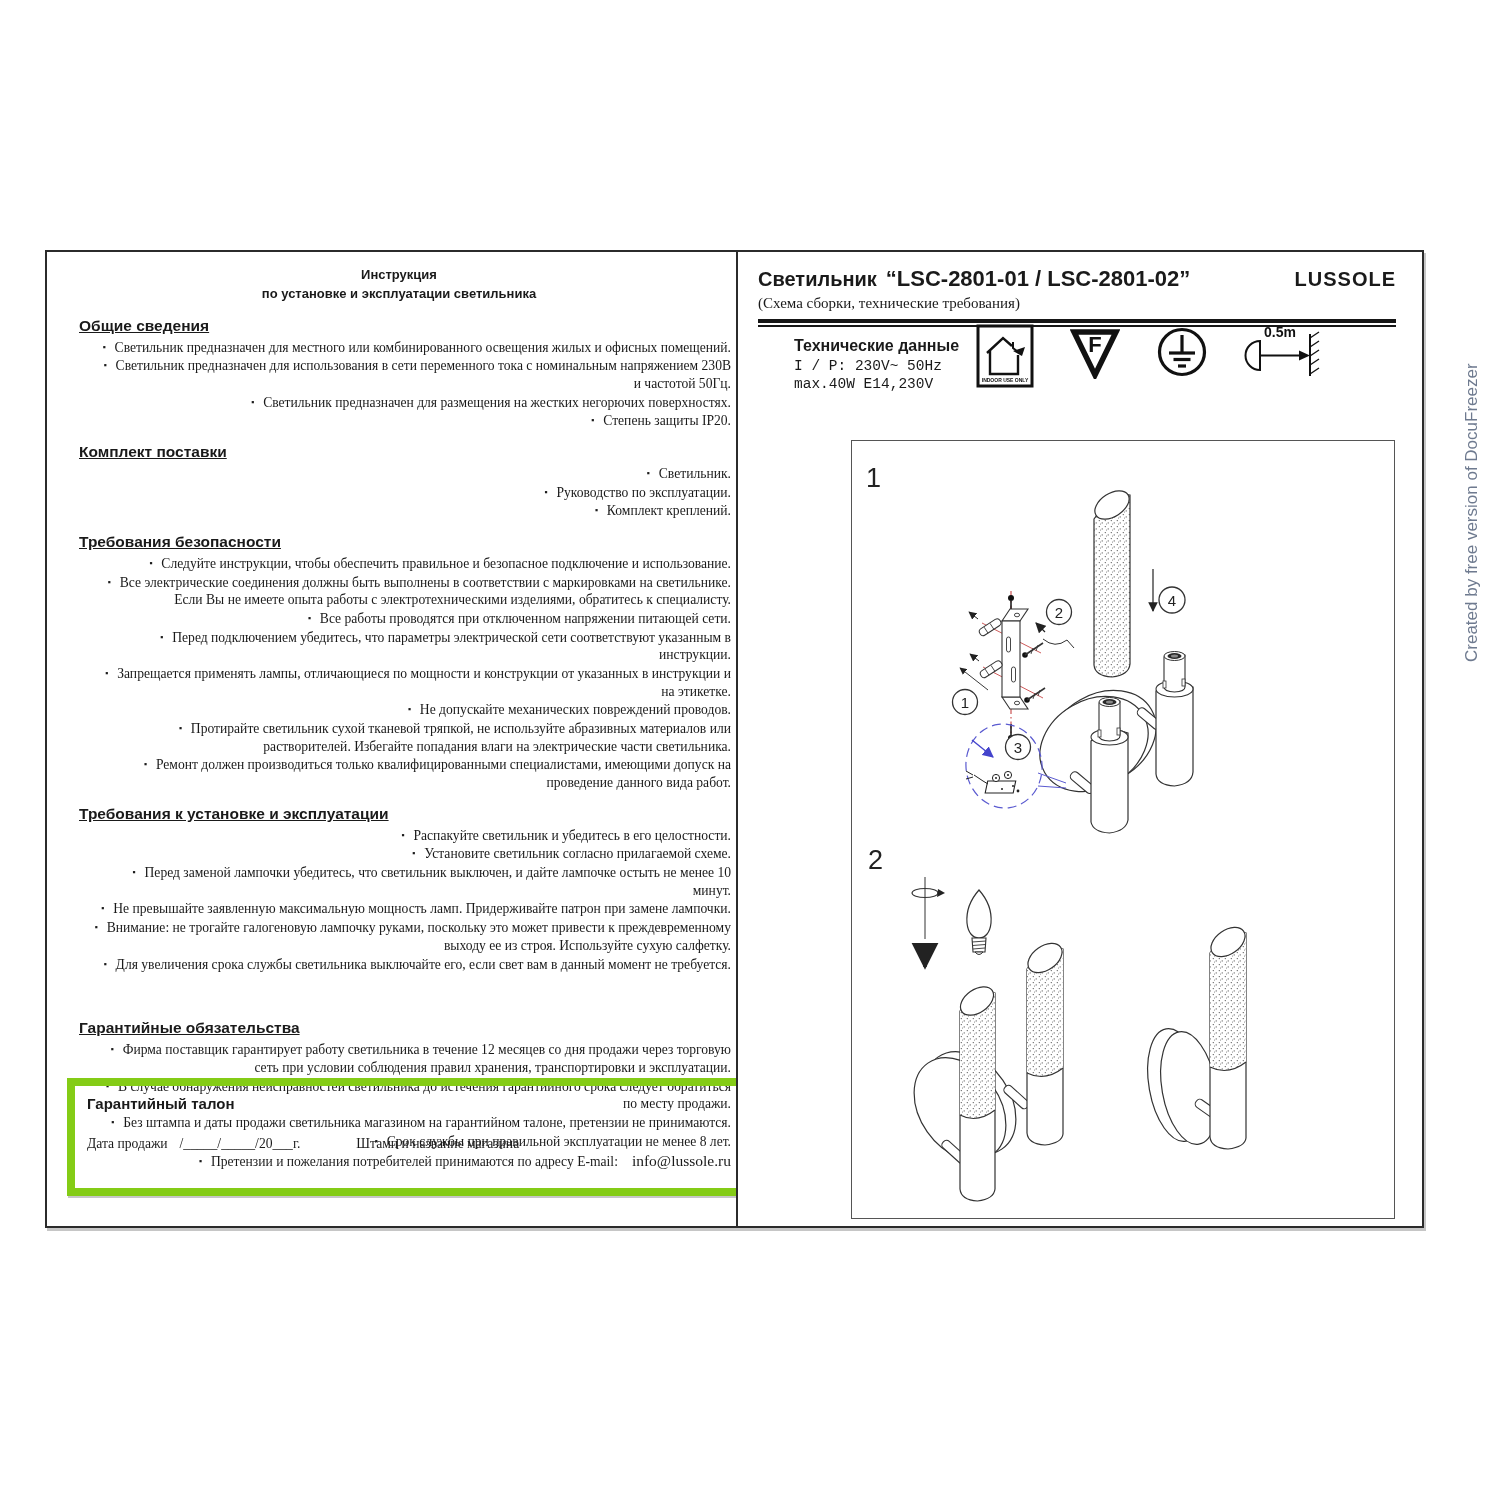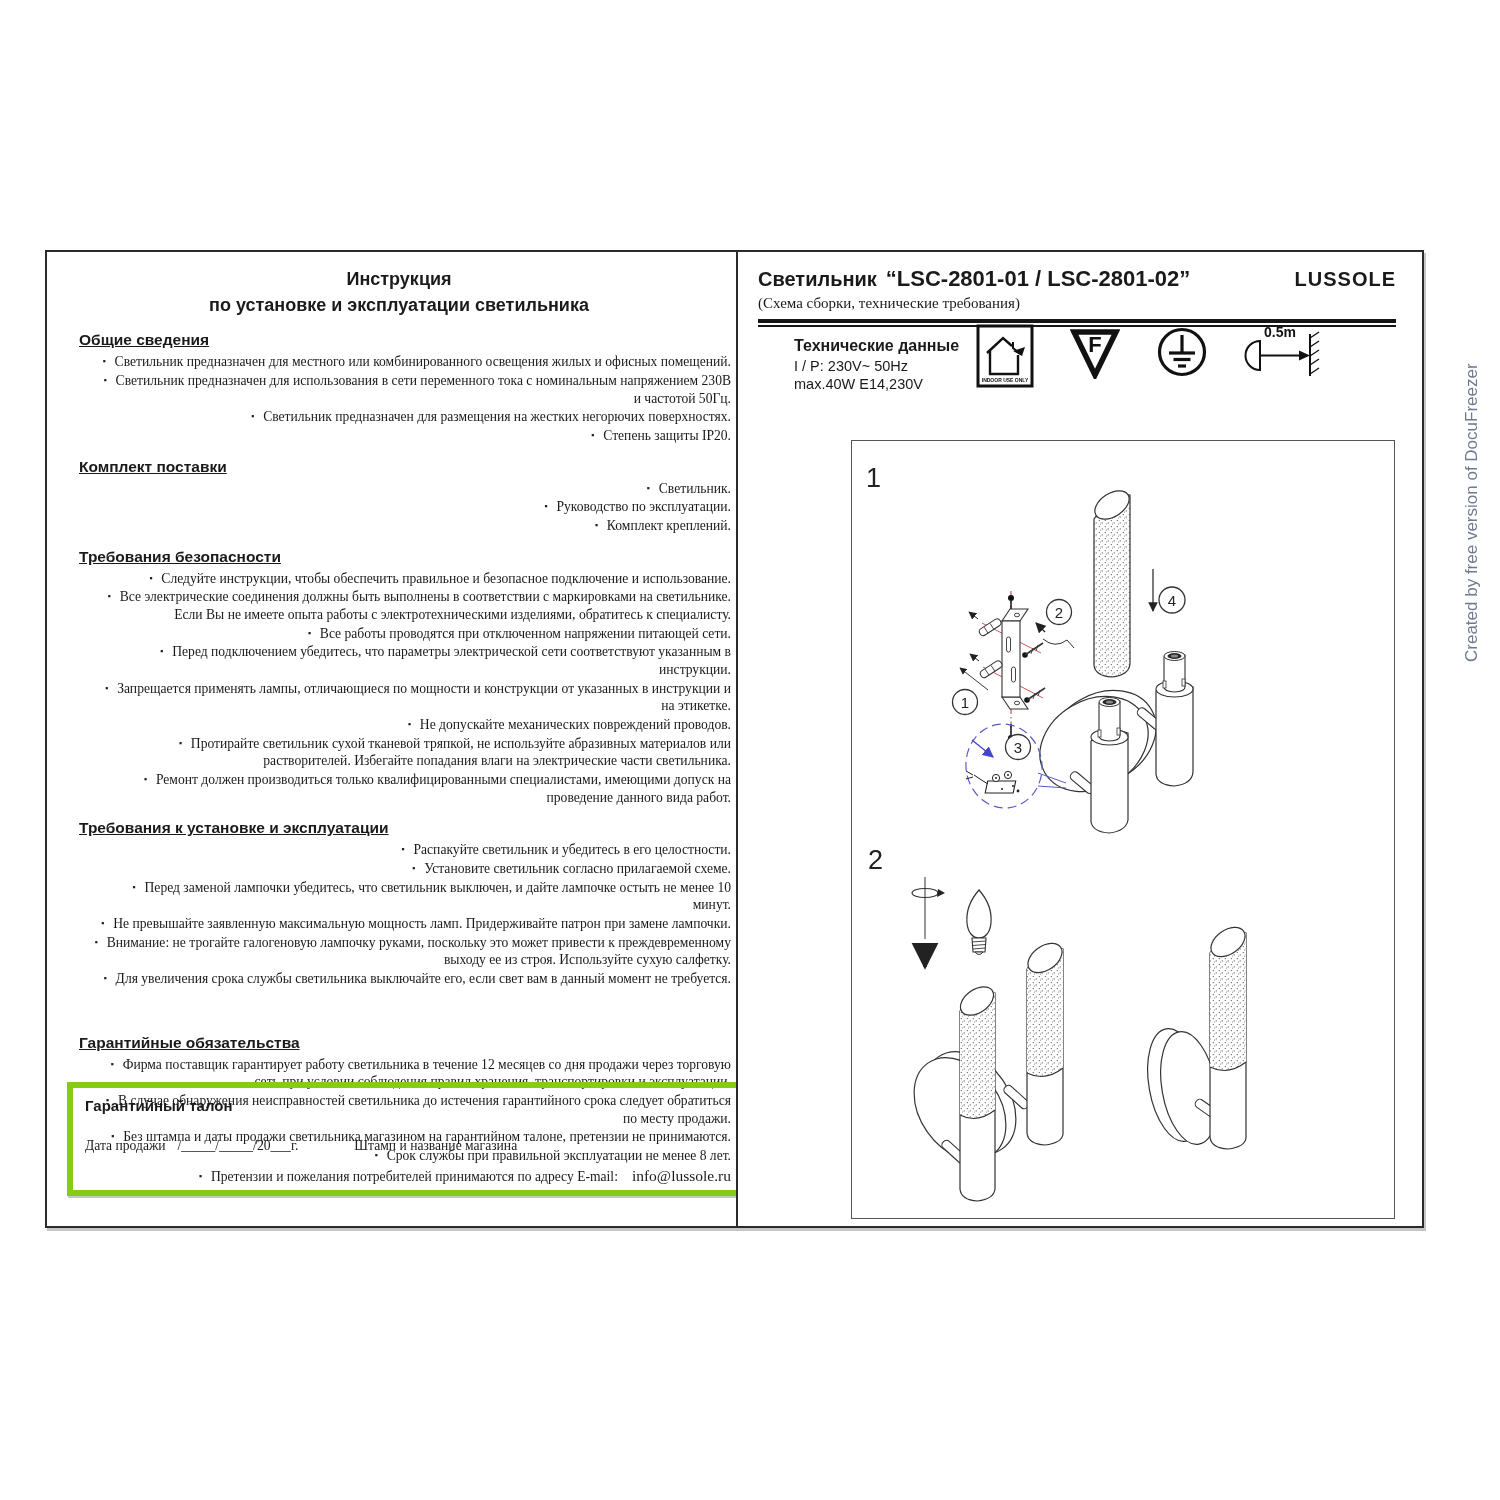--- a/index.html
+++ b/index.html
@@ -4,46 +4,46 @@
 <style>
   html,body{margin:0;padding:0;background:#fff;}
   .page{position:relative;width:1500px;height:1500px;background:#ffffff;overflow:hidden;
         font-family:"Liberation Serif",serif;color:#1a1a1a;}
   .panel{position:absolute;top:250px;height:978px;border:2px solid #2b2b2b;box-sizing:border-box;
          background:#fff;box-shadow:2px 3px 0 #c6c6c6;}
   .left-panel{left:45px;width:708px;padding:10px 20px 0 20px;}
   .right-panel{left:736px;width:688px;}
 
   
-  .doc-title{font-family:"Liberation Sans",sans-serif;font-weight:bold;font-size:18px;
+  .doc-title{font-family:"Liberation Sans",sans-serif;font-weight:bold;font-size:13px;
              text-align:center;line-height:1.45;margin-top:4px;}
   h3.sec{font-family:"Liberation Sans",sans-serif;font-weight:bold;font-size:15.5px;
          text-decoration:underline;margin:13px 0 4px 12px;}
   .gap-lg{margin-top:46px !important;}
   p.li{margin:1px 0;font-size:13.6px;line-height:1.3;text-indent:26px;text-align:right;}
   .blt{font-size:9px;vertical-align:2px;margin-right:9px;}
   .email{font-size:15.5px;margin-left:14px;}
   .warranty-box{position:absolute;left:20px;bottom:30px;width:652px;height:84px;
-                border:6px solid #84cc16;box-shadow:1px 2px 0 #c6c6c6;padding:9px 12px;box-sizing:content-box;}
+                border:8px solid #84cc16;box-shadow:1px 2px 0 #c6c6c6;padding:9px 12px;box-sizing:content-box;}
   .wb-title{font-family:"Liberation Sans",sans-serif;font-weight:bold;font-size:15px;}
   .wb-row{margin-top:24px;font-size:13.6px;display:flex;}
   .wb-stamp{margin-left:56px;}
   .wb-date-val{margin-left:12px;}
 
   
   .rp-head{padding:14px 26px 0 20px;}
   .rp-title-row{display:flex;align-items:baseline;font-family:"Liberation Sans",sans-serif;font-weight:bold;}
   .rp-product{font-size:20px;}
   .rp-model{font-size:22px;margin-left:9px;}
   .rp-brand{margin-left:auto;font-size:20px;letter-spacing:1px;}
   .rp-sub{font-size:15px;margin-top:3px;}
   .double-rule{margin-top:7px;height:2px;border-top:4px solid #161616;border-bottom:2px solid #161616;}
   .tech{position:relative;padding:10px 0 0 22px;font-family:"Liberation Sans",sans-serif;margin-left:34px;}
   .tech-h{font-weight:bold;font-size:16px;margin:0 0 3px 0;}
-  .tech-line{font-size:14.5px;margin:2px 0;}
+  .tech-line{font-size:14.5px;margin:2px 0;font-family:Liberation Mono, monospace;}
   .icons{position:absolute;left:238px;top:72px;display:flex;align-items:flex-start;gap:36px;}
   .icon{flex:0 0 auto;}
   .diagram-box{position:absolute;left:113px;top:188px;width:542px;height:777px;border:1.5px solid #555;}
   .diagram-box svg{display:block;}
 
   .watermark{position:absolute;left:1462px;top:662px;transform:rotate(-90deg);transform-origin:0 0;
              width:340px;font-family:"Liberation Sans",sans-serif;font-size:17px;color:#6e7a8f;
              white-space:nowrap;}
   svg text{font-family:"Liberation Sans",sans-serif;}
   .callout-txt{font-size:15px;fill:#222;}

